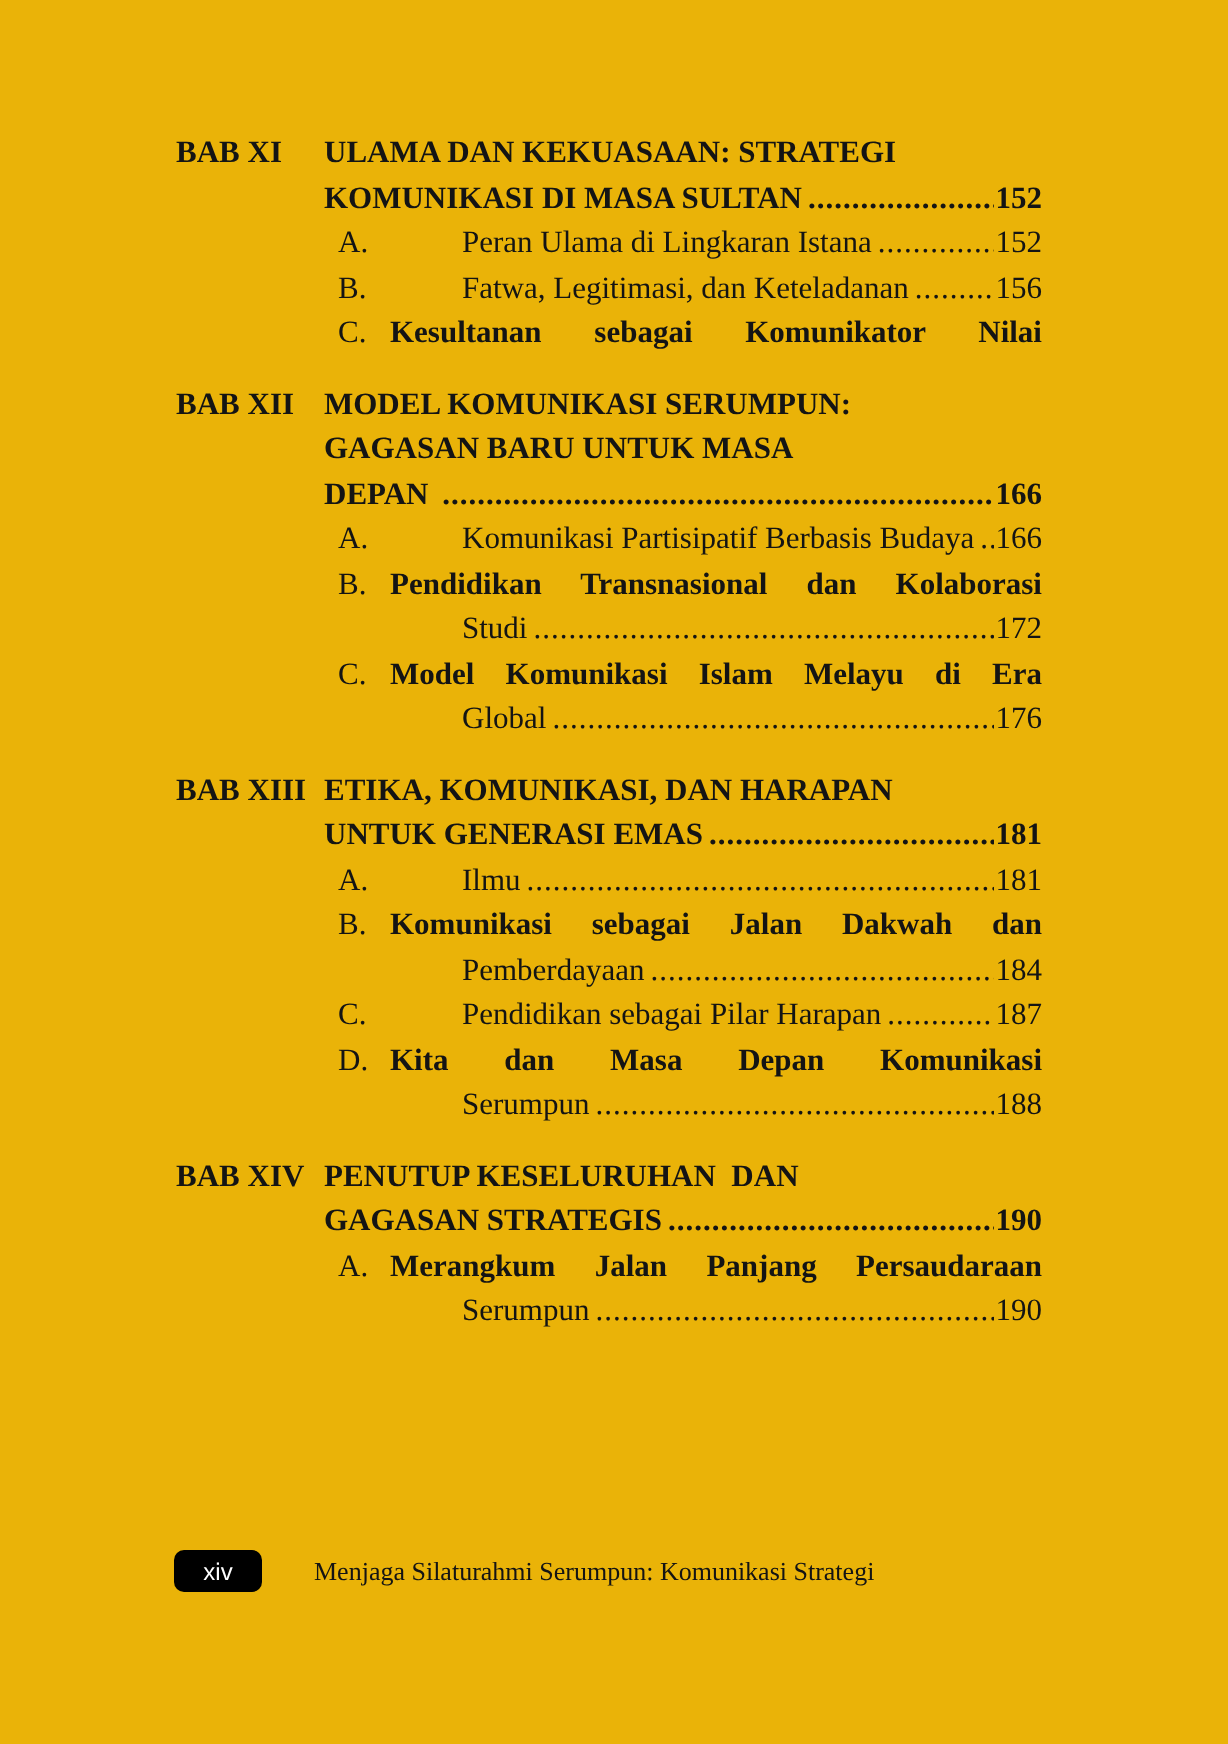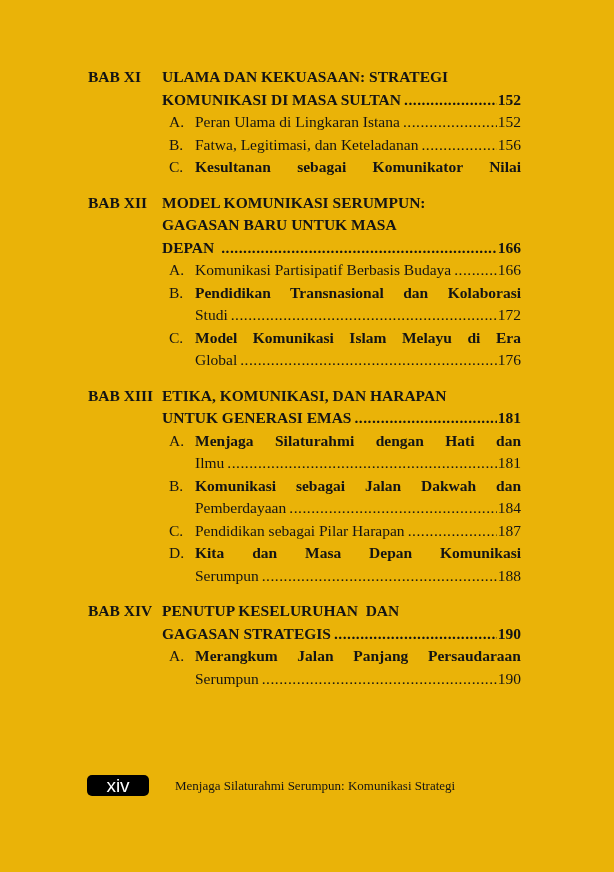--- a/index.html
+++ b/index.html
@@ -26,45 +26,45 @@
   .chapter-body { min-width:0; }
 
   .tline { font-weight:bold; white-space:pre; }
   .tlast { display:flex; align-items:baseline; font-weight:bold;justify-content:space-between; }
 
   .items { margin-left:7px; }
   .item { display:grid; grid-template-columns:26px 1fr; }
   .ltr { white-space:pre; }
   .ibody { min-width:0; }
   .iline { text-align:justify; text-align-last:justify;font-weight:bold; }
-  .ilast { display:flex; align-items:center; }
+  .ilast { display:flex; align-items:center;margin-left:36px; }
 
   .txt { white-space:pre; flex:0 0 auto; }
   .dots {
     flex:1 1 auto; min-width:0;
     overflow:hidden; white-space:nowrap;
     margin:0 1px 0 3px;
   }
   .dots::after {
     content:"..................................................................................................";
     letter-spacing:0.5px;
   }
   .pg { flex:0 0 auto; white-space:pre; }
 
   
   .footer {
     position:absolute; left:87px; top:775px;
     display:flex; align-items:center;
   }
   .page-badge {
     background:#000000; color:#ffffff;
-    width:62px; height:21px; border-radius:5px;
+    width:44px; height:21px; border-radius:5px;
     display:flex; align-items:center; justify-content:center;
     font-family:"Liberation Sans", sans-serif;
-    font-size:19px; line-height:1;
+    font-size:12px; line-height:1;
   }
   .footer-title {
     margin-left:26px;
     font-size:13px; line-height:21px;
     white-space:pre;
   }
 </style>
 </head>
 <body>
 
@@ -164,21 +164,20 @@
         <div class="tline">ETIKA, KOMUNIKASI, DAN HARAPAN</div>
         <div class="tlast">
           <span class="txt">UNTUK GENERASI EMAS</span>
           <span class="dots"></span>
           <span class="pg">181</span>
         </div>
         <div class="items">
           <div class="item">
             <div class="ltr">A.</div>
             <div class="ibody">
-              <div class="iline">Menjaga Silaturahmi dengan Hati dan</div>
               <div class="ilast">
                 <span class="txt">Ilmu</span>
                 <span class="dots"></span>
                 <span class="pg">181</span>
               </div>
             </div>
           </div>
           <div class="item">
             <div class="ltr">B.</div>
             <div class="ibody">

